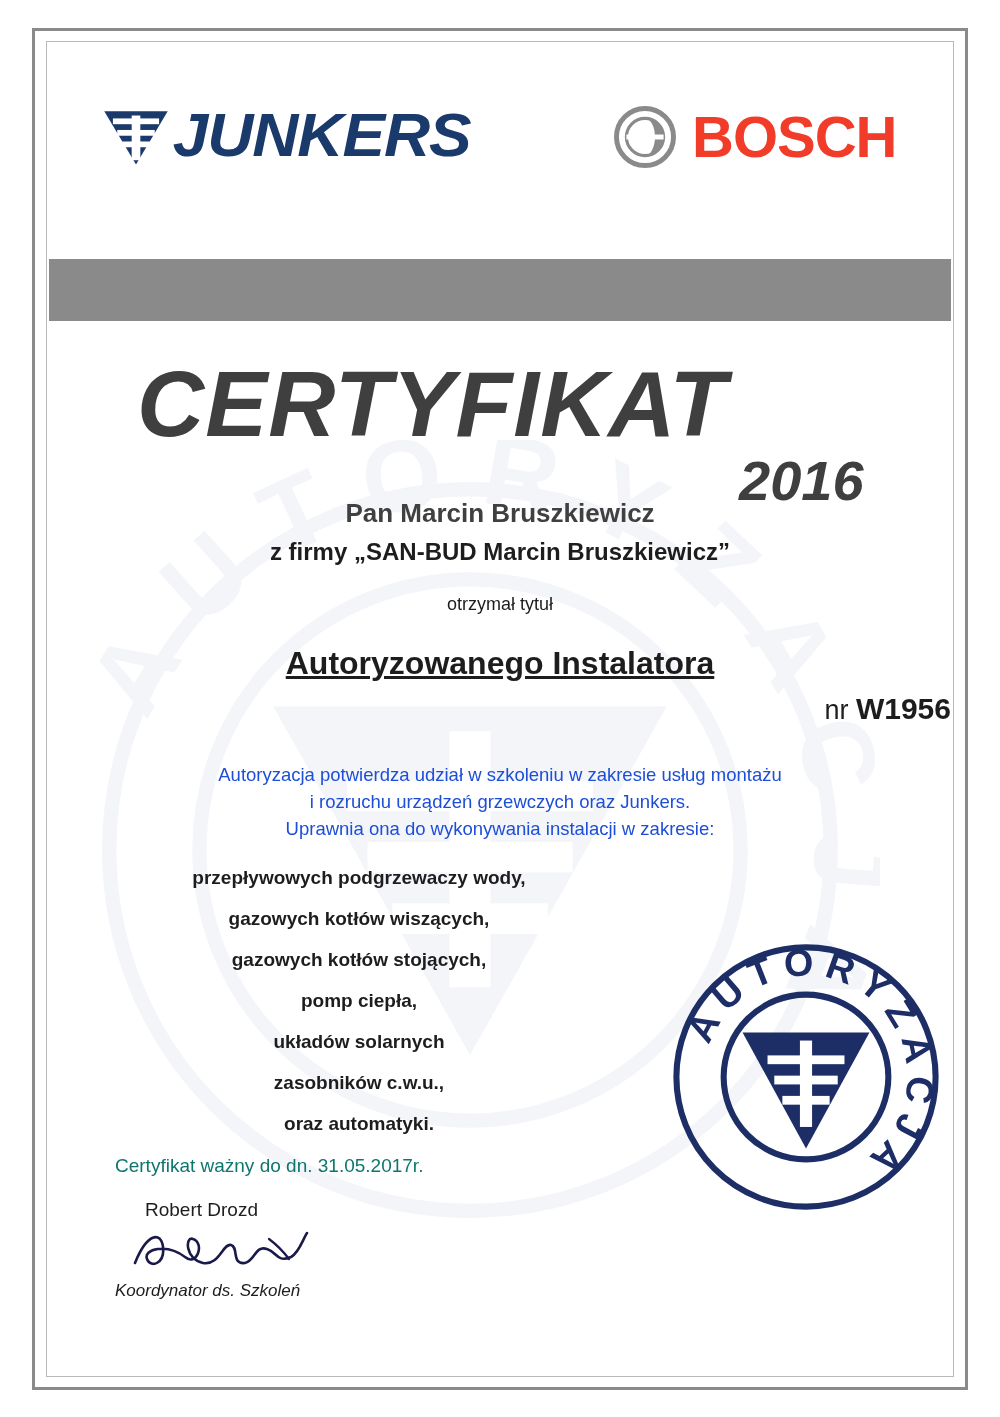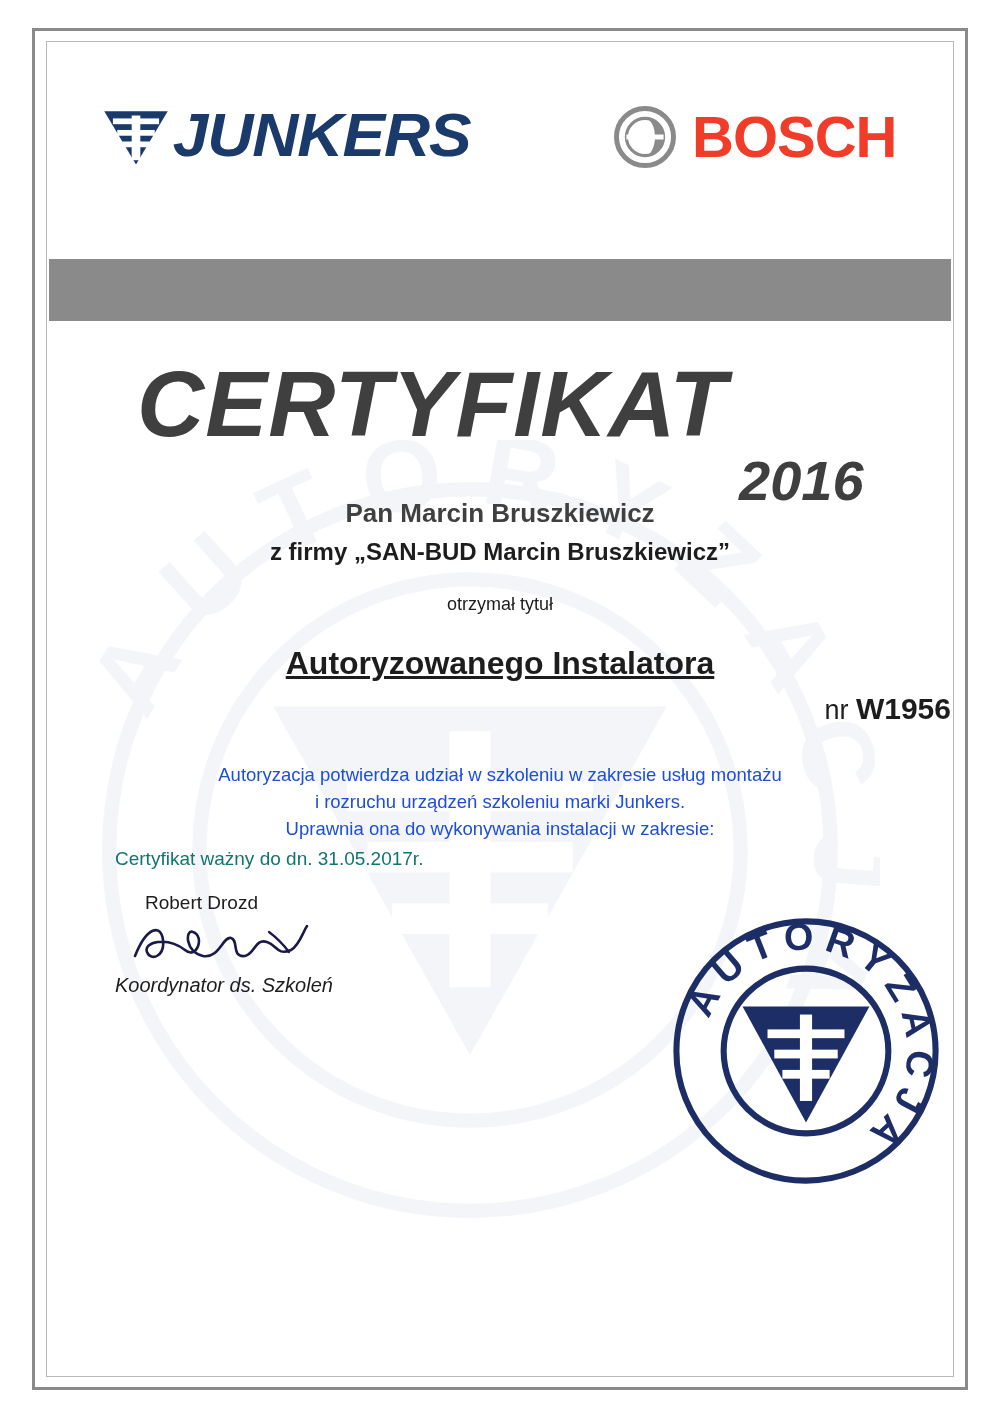--- a/index.html
+++ b/index.html
@@ -240,21 +240,21 @@
   }
   .signature {
     margin-left: 78px;
     margin-top: 2px;
     width: 200px;
     height: 56px;
   }
   .signer-role {
     margin-left: 66px;
     margin-top: 2px;
-    font-size: 20px;
+    font-size: 17px;
     font-style: italic;
     color: #1d1d1d;
   }
 </style>
 </head>
 <body>
 
 <div class="page">
 
   <div class="outer-frame"></div>
@@ -319,25 +319,34 @@
     <div class="awarded-line">otrzymał tytuł</div>
 
     <div class="title-main">Autoryzowanego Instalatora</div>
     <div class="title-number">
       <span>nr</span>
       <b>W1956</b>
     </div>
 
     <div class="description">
       <div>Autoryzacja potwierdza udział w szkoleniu w zakresie usług montażu</div>
-      <div>i rozruchu urządzeń szkoleniu marki Junkers.</div>
+      <div>i rozruchu urządzeń grzewczych oraz Junkers.</div>
       <div>Uprawnia ona do wykonywania instalacji w zakresie:</div>
     </div>
 
     <div class="scope-and-stamp">
+      <div class="scope-list scope-col">
+        <div class="scope-item">przepływowych podgrzewaczy wody,</div>
+        <div class="scope-item">gazowych kotłów wiszących,</div>
+        <div class="scope-item">gazowych kotłów stojących,</div>
+        <div class="scope-item">pomp ciepła,</div>
+        <div class="scope-item">układów solarnych</div>
+        <div class="scope-item">zasobników c.w.u.,</div>
+        <div class="scope-item">oraz automatyki.</div>
+      </div>
 
       <div class="stamp">
         <svg viewBox="0 0 400 400" width="270" height="270" xmlns="http://www.w3.org/2000/svg">
           <defs>
             <path id="stampcircle" d="M200,200 m-150,0 a150,150 0 1,1 300,0 a150,150 0 1,1 -300,0"></path>
           </defs>
           <circle cx="200" cy="200" r="192" fill="none" stroke="#1d2d66" stroke-width="9"></circle>
           <circle cx="200" cy="200" r="122" fill="none" stroke="#1d2d66" stroke-width="9"></circle>
           <text font-family="'Liberation Sans', sans-serif" font-size="56" font-weight="bold" fill="#1d2d66" letter-spacing="14">
             <textPath href="#stampcircle" startOffset="5%">AUTORYZACJA</textPath>

